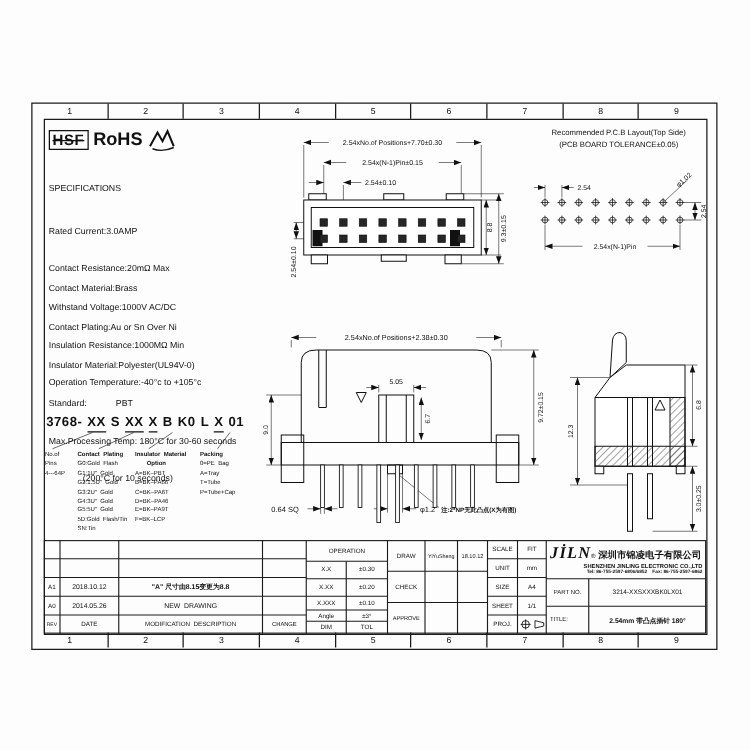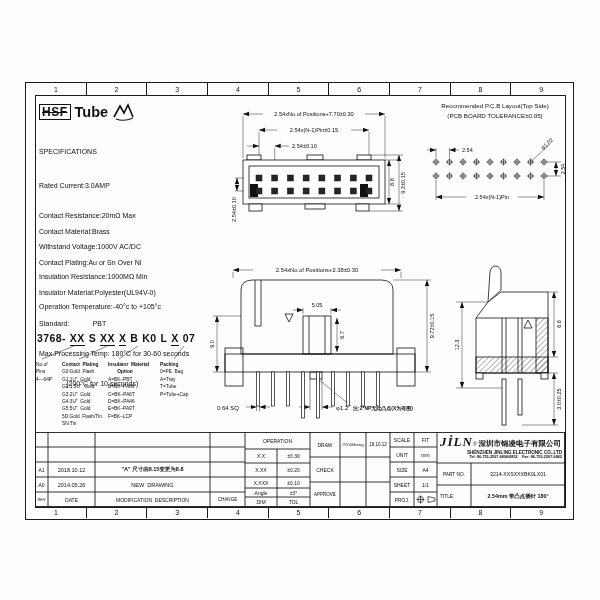--- a/index.html
+++ b/index.html
@@ -67,21 +67,21 @@
     <div>4</div>
     <div>5</div>
     <div>6</div>
     <div>7</div>
     <div>8</div>
     <div>9</div>
   </div>
 
   <div class="abs" style="left:39px;top:103px;display:flex;align-items:center;">
     <span class="hsfbox">HSF</span>
-    <span class="rohs">Tube</span>
+    <span class="rohs">RoHS</span>
     <svg width="24" height="18" style="position:static;margin-left:4px;">
       <path d="M2,14 L8,3 L12,10 L16,2 L21,14" fill="none" stroke="#111" stroke-width="1.6"></path>
       <path d="M4,16 Q12,19 21,15" fill="none" stroke="#111" stroke-width="1.1"></path>
     </svg>
   </div>
 
   <div class="t" style="left:39px;top:127px;font-size:7px;">
     <div style="font-size:7px;margin-bottom:3px;">SPECIFICATIONS</div>
     <div>Rated Current:3.0AMP</div>
     <div>Contact Resistance:20mΩ Max</div>
@@ -291,21 +291,21 @@
       <rect x="66" y="117" width="4" height="46"></rect>
         <rect x="82" y="117" width="4" height="36"></rect>
       <path d="M88,66 L96,66 L92,58 Z"></path>
     </g>
     <text transform="translate(124.5,62) rotate(-90)" font-size="5.5" text-anchor="middle">6.8</text>
     <text transform="translate(22.5,83) rotate(-90)" font-size="5.5" text-anchor="middle">12.3</text>
     <text transform="translate(124.5,137) rotate(-90)" font-size="5.5" text-anchor="middle">3.0±0.25</text>
   </svg>
 
   <div class="code" style="left:37px;top:332px;">
-    <span>3768-</span><span class="u">XX</span><span>S</span><span class="u">XX</span><span class="u">X</span><span>B</span><span>K0</span><span>L</span><span class="u">X</span><span>07</span>
+    <span>3768-</span><span class="u">XX</span><span>S</span><span class="u">XX</span><span class="u">X</span><span>B</span><span>K0</span><span>L</span><span class="u">X</span><span>01</span>
   </div>
   <svg style="left:34px;top:345px;" width="200" height="16" viewBox="0 0 200 16">
     <g stroke="#111" stroke-width="0.5" fill="none">
       <line x1="40" y1="1" x2="8" y2="14"></line>
       <line x1="73" y1="1" x2="45" y2="14"></line>
       <line x1="104" y1="1" x2="85" y2="14"></line>
       <line x1="150" y1="1" x2="140" y2="14"></line>
     </g>
   </svg>
   <div class="t opt" style="left:36px;top:361px;">No.of

